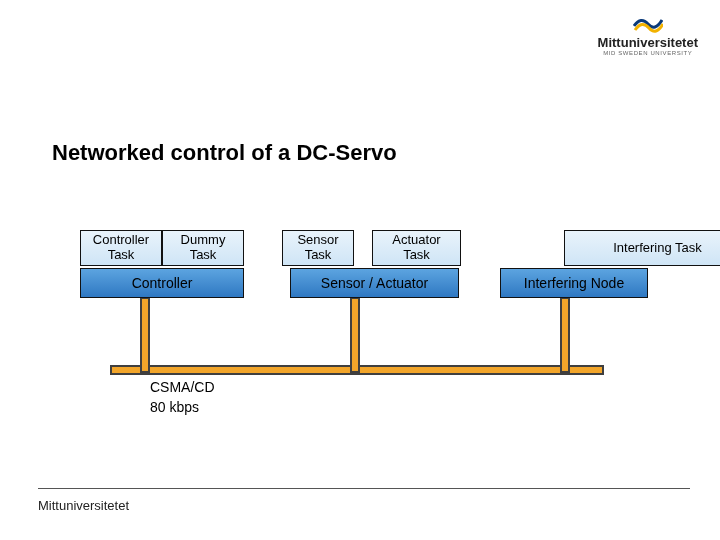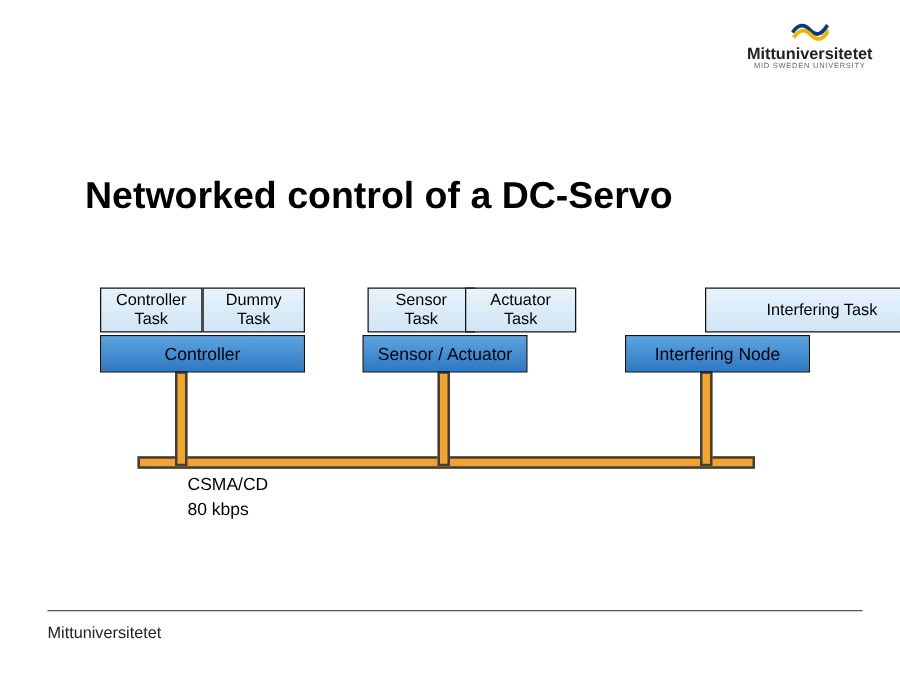--- a/index.html
+++ b/index.html
@@ -2,21 +2,21 @@
 <html><head>
 <meta charset="utf-8">
 <style>
   html,body{margin:0;padding:0;width:720px;height:540px;background:#fff;font-family:Arial,Helvetica,sans-serif;color:#000;}
   .header-bar{height:60px;position:relative;}
   .logo{position:absolute;right:22px;top:12px;text-align:center;}
   .logo-mark{width:30px;height:22px;margin:0 auto 2px auto;position:relative;}
   .logo-mark svg{display:block;}
   .logo-name{font-size:13px;font-weight:600;color:#222;line-height:1;}
   .logo-sub{font-size:6px;letter-spacing:0.6px;color:#666;line-height:1.4;}
-  .title{position:absolute;left:68px;top:140px;font-size:30px;font-weight:700;}
+  .title{position:absolute;left:52px;top:140px;font-size:22px;font-weight:700;}
   .diagram{position:absolute;left:0;top:230px;width:720px;height:180px;}
   .task-box{position:absolute;height:36px;background:linear-gradient(#e9f3fb,#cfe5f6);border:1px solid #111;font-size:13px;line-height:1.15;display:flex;align-items:center;justify-content:center;text-align:center;padding:0 4px;box-sizing:border-box;}
   .node-box{position:absolute;height:30px;background:linear-gradient(#5ca4e0,#2f78c2);border:1px solid #111;color:#000;font-size:14px;display:flex;align-items:center;justify-content:center;font-weight:400;box-sizing:border-box;}
   .bus{position:absolute;background:#f2a52a;border:2px solid #3f3f3f;}
   .net-label{position:absolute;font-size:14px;line-height:1.35;}
   .footer-line{position:absolute;left:38px;right:30px;top:488px;border-top:1px solid #555;}
   .footer-text{position:absolute;left:38px;top:498px;font-size:13px;color:#222;}
 </style>
 </head>
 <body>
@@ -39,26 +39,26 @@
 <div class="diagram">
 
   <div class="bus" style="left:110px;top:135px;width:490px;height:6px;"></div>
 
   <div class="bus" style="left:140px;top:67px;width:6px;height:72px;"></div>
   <div class="bus" style="left:350px;top:67px;width:6px;height:72px;"></div>
   <div class="bus" style="left:560px;top:67px;width:6px;height:72px;"></div>
 
   <div class="task-box" style="left:80px;top:0;width:82px;">Controller<br>Task</div>
   <div class="task-box" style="left:162px;top:0;width:82px;">Dummy<br>Task</div>
-  <div class="task-box" style="left:294px;top:0;width:86px;">Sensor<br>Task</div>
+  <div class="task-box" style="left:282px;top:0;width:72px;">Sensor<br>Task</div>
   <div class="task-box" style="left:372px;top:0;width:89px;">Actuator<br>Task</div>
   <div class="task-box" style="left:520px;top:0;width:187px;margin-left:44px;">Interfering Task</div>
 
   <div class="node-box" style="left:80px;top:38px;width:164px;">Controller</div>
-  <div class="node-box" style="left:290px;top:38px;width:132px;">Sensor / Actuator</div>
+  <div class="node-box" style="left:290px;top:38px;width:169px;">Sensor / Actuator</div>
   <div class="node-box" style="left:500px;top:38px;width:148px;">Interfering Node</div>
 
   <div class="net-label" style="left:150px;top:148px;">CSMA/CD</div>
   <div class="net-label" style="left:150px;top:168px;text-align:center;">80 kbps</div>
 </div>
 
 <div class="footer-line"></div>
 <div class="footer-text">Mittuniversitetet</div>
 
 </body></html>

